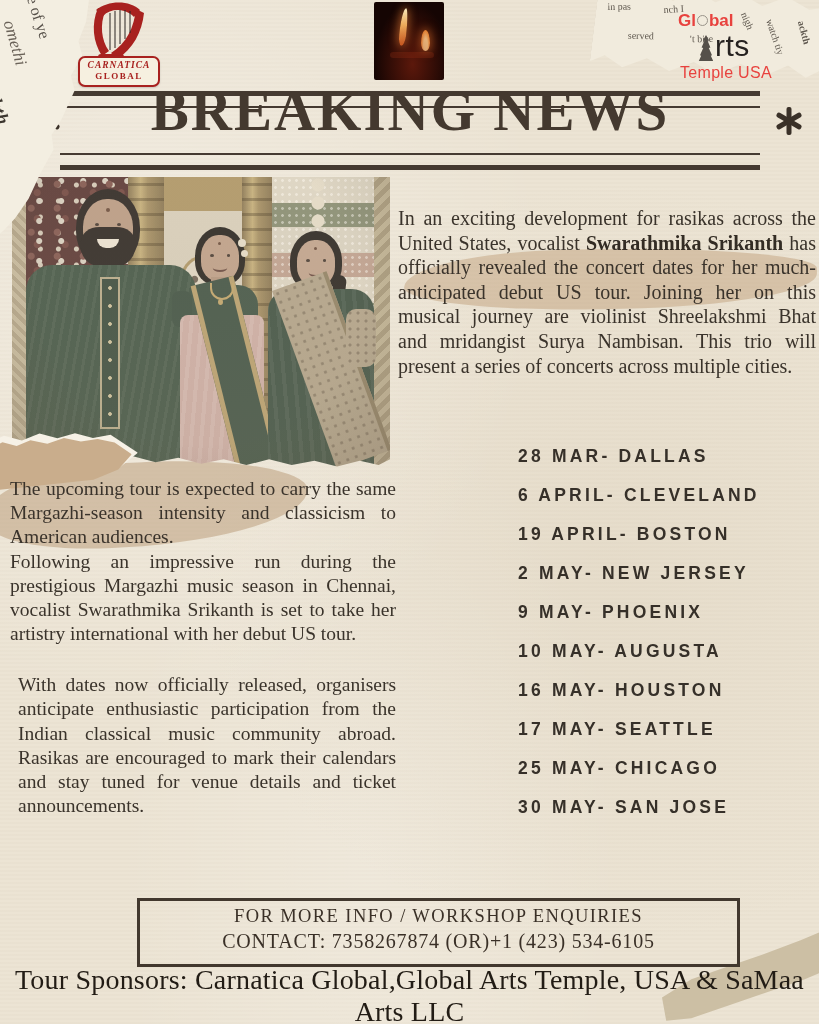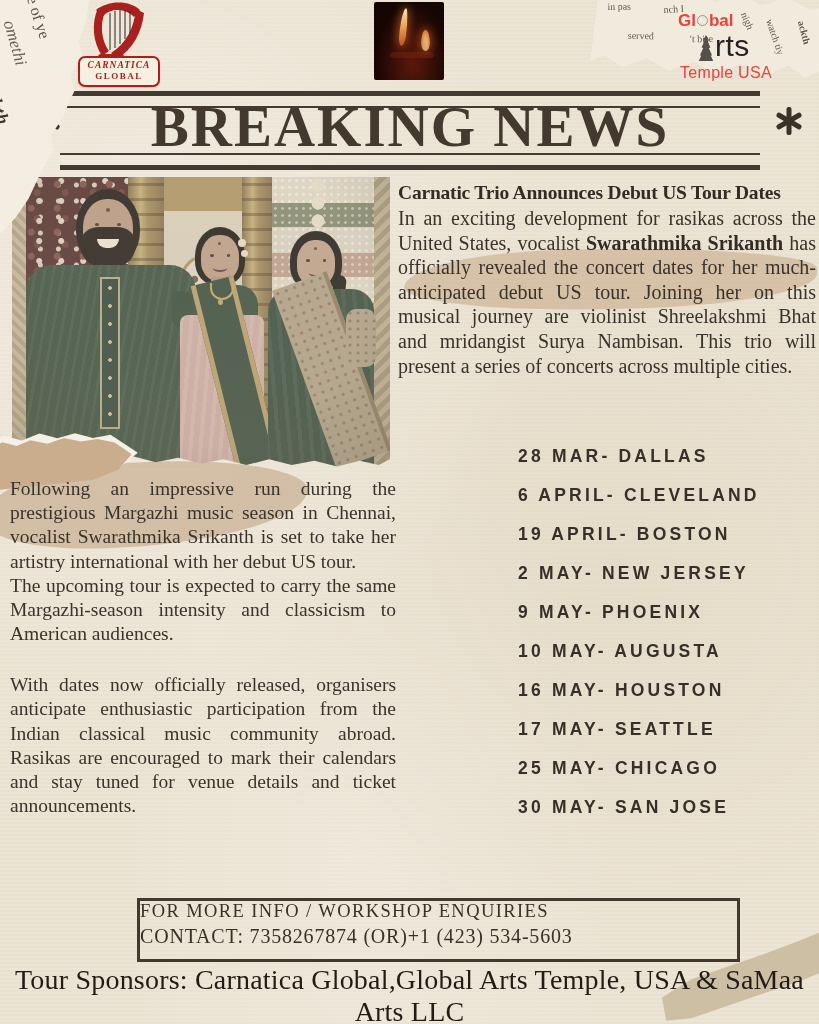--- a/index.html
+++ b/index.html
@@ -62,21 +62,21 @@
   .ga-l2{display:flex;align-items:flex-end;margin-top:2px;margin-left:34px;}
   .ga-gopuram{display:inline-block;width:20px;height:26px;background:#55504a;
     clip-path:polygon(50% 0,65% 20%,58% 22%,72% 48%,64% 50%,80% 78%,74% 80%,86% 100%,14% 100%,26% 80%,20% 78%,36% 50%,28% 48%,42% 22%,35% 20%);}
   .ga-rts{font-weight:normal;font-size:30px;color:#262220;letter-spacing:.5px;margin-left:-1px;}
   .ga-l3{color:#e8423e;font-size:16px;margin-left:18px;margin-top:4px;letter-spacing:.3px;}
 
   
   .rule{left:60px;width:700px;z-index:2;}
   .rule-top{top:91px;height:10px;border-top:5px solid #453a31;border-bottom:2px solid #453a31;}
   .rule-bottom{top:153px;height:10px;border-top:2px solid #453a31;border-bottom:5px solid #453a31;}
-  .title{left:60px;top:94px;width:700px;text-align:center;font-size:57px;font-weight:bold;
+  .title{left:60px;top:78px;width:700px;text-align:center;font-size:57px;font-weight:bold;
     color:#44392f;letter-spacing:2px;font-family:"Liberation Serif",serif;z-index:2;}
   .star{width:30px;height:30px;z-index:2;}
   .star i{position:absolute;left:50%;top:50%;width:5px;height:28px;background:#3a3128;border-radius:2px;}
   .star i:nth-child(1){transform:translate(-50%,-50%) rotate(0deg);}
   .star i:nth-child(2){transform:translate(-50%,-50%) rotate(60deg);}
   .star i:nth-child(3){transform:translate(-50%,-50%) rotate(120deg);}
   .star-left{left:32px;top:106px;}
   .star-right{left:774px;top:106px;}
 
   
@@ -178,29 +178,29 @@
   .tear-tan{left:-8px;top:436px;width:140px;height:52px;background:#c9ad8c;transform:rotate(-2deg);z-index:2;
     clip-path:polygon(0 18%,8% 8%,18% 16%,28% 6%,40% 14%,52% 4%,64% 12%,76% 8%,88% 16%,100% 40%,90% 68%,72% 86%,0 100%);}
 
   
   .headline{left:398px;top:182px;width:420px;font-size:19.5px;font-weight:bold;color:#332c24;
     letter-spacing:-.2px;white-space:nowrap;z-index:2;}
   .intro{left:398px;top:206px;width:418px;font-size:20px;line-height:1.23;text-align:justify;color:#3a332b;z-index:2;}
   .intro b{color:#332c24;}
   .left-col{left:10px;top:477px;width:386px;font-size:19.5px;line-height:1.24;text-align:justify;color:#3a332b;z-index:2;}
   .left-col p{margin:0;}
-  .left-col p.gap{margin-top:27px;}
+  .left-col p.gap{margin-top:27px;margin-left:8px;}
 
   .dates{left:478px;top:437px;width:350px;z-index:2;font-family:Liberation Sans, sans-serif;margin-left:40px;}
   .date-row{height:39px;display:flex;align-items:center;font-size:17.5px;font-weight:bold;
     letter-spacing:3.2px;color:#363029;}
 
   
   .contact-box{left:137px;top:898px;width:597px;height:58px;border:3px solid #42382e;z-index:2;
-    text-align:left;box-sizing:content-box;}
+    text-align:center;padding-top:5px;box-sizing:content-box;}
   .contact-l1{font-size:18.5px;letter-spacing:1.4px;color:#3a3027;}
   .contact-l2{font-size:20px;letter-spacing:.8px;color:#3a3027;margin-top:3px;}
   .sponsors{left:0;top:964px;width:819px;text-align:center;font-size:28px;color:#221c15;z-index:2;letter-spacing:.2px;}
 </style>
 </head>
 <body>
 
 <div class="poster">
 
   <div class="abs scrap-tl">
@@ -326,41 +326,40 @@
     <div class="w2-neck"></div>
     <div class="w2-body"></div>
     <div class="w2-pallu"></div>
     <div class="w2-sleeve"></div>
 
     <div class="photo-tone"></div>
   </div>
   <div class="abs tear-light"></div>
   <div class="abs tear-tan"></div>
 
-  <div class="abs headline">Carnatic Trio Announces Debut US Tour Dates</div>
   <div class="abs intro"><span>In an exciting development for rasikas across the United States, vocalist </span><b>Swarathmika Srikanth</b><span> has officially revealed the concert dates for her much-anticipated debut US tour. Joining her on this musical journey are violinist Shreelakshmi Bhat and mridangist Surya Nambisan. This trio will present a series of concerts across multiple cities.</span></div>
 
   <div class="abs left-col">
+    <p>The upcoming tour is expected to carry the same Margazhi-season intensity and classicism to American audiences.</p>
     <p>Following an impressive run during the prestigious Margazhi music season in Chennai, vocalist Swarathmika Srikanth is set to take her artistry international with her debut US tour.</p>
-    <p>The upcoming tour is expected to carry the same Margazhi-season intensity and classicism to American audiences.</p>
     <p class="gap">With dates now officially released, organisers anticipate enthusiastic participation from the Indian classical music community abroad. Rasikas are encouraged to mark their calendars and stay tuned for venue details and ticket announcements.</p>
   </div>
 
   <div class="abs dates">
     <div class="date-row">28 MAR- DALLAS</div>
     <div class="date-row">6 APRIL- CLEVELAND</div>
     <div class="date-row">19 APRIL- BOSTON</div>
     <div class="date-row">2 MAY- NEW JERSEY</div>
     <div class="date-row">9 MAY- PHOENIX</div>
     <div class="date-row">10 MAY- AUGUSTA</div>
     <div class="date-row">16 MAY- HOUSTON</div>
     <div class="date-row">17 MAY- SEATTLE</div>
     <div class="date-row">25 MAY- CHICAGO</div>
     <div class="date-row">30 MAY- SAN JOSE</div>
   </div>
 
   <div class="abs contact-box">
     <div class="contact-l1">FOR MORE INFO / WORKSHOP ENQUIRIES</div>
-    <div class="contact-l2">CONTACT: 7358267874 (OR)+1 (423) 534-5603</div>
+    <div class="contact-l2">CONTACT: 7358267874 (OR)+1 (423) 534-6105</div>
   </div>
   <div class="abs sponsors">Tour Sponsors: Carnatica Global,Global Arts Temple, USA &amp; SaMaa Arts LLC</div>
 
 </div>
 
 </body></html>

